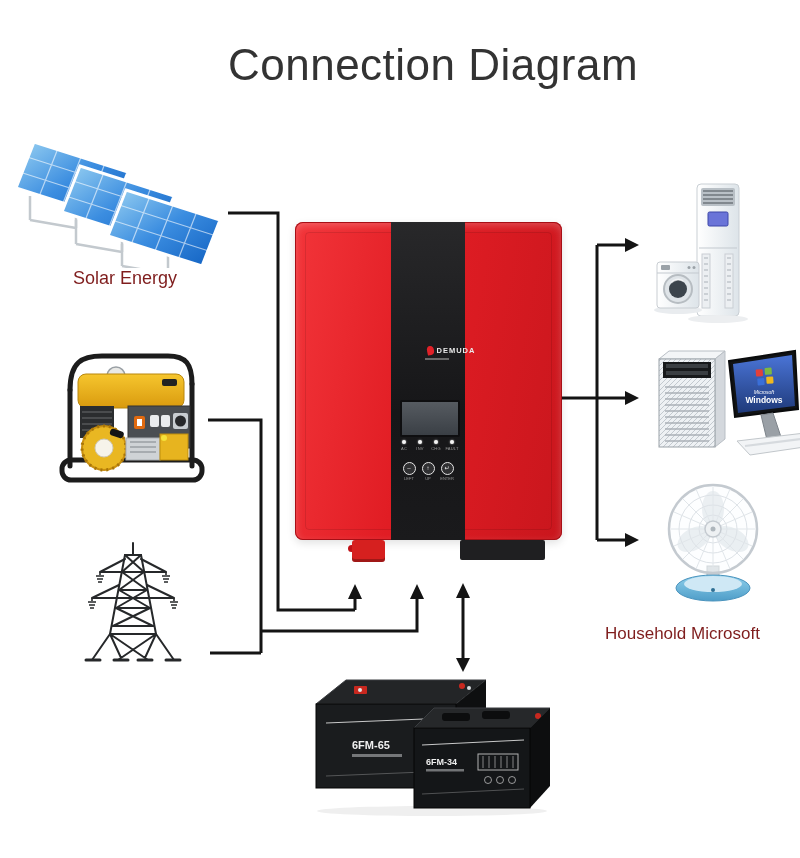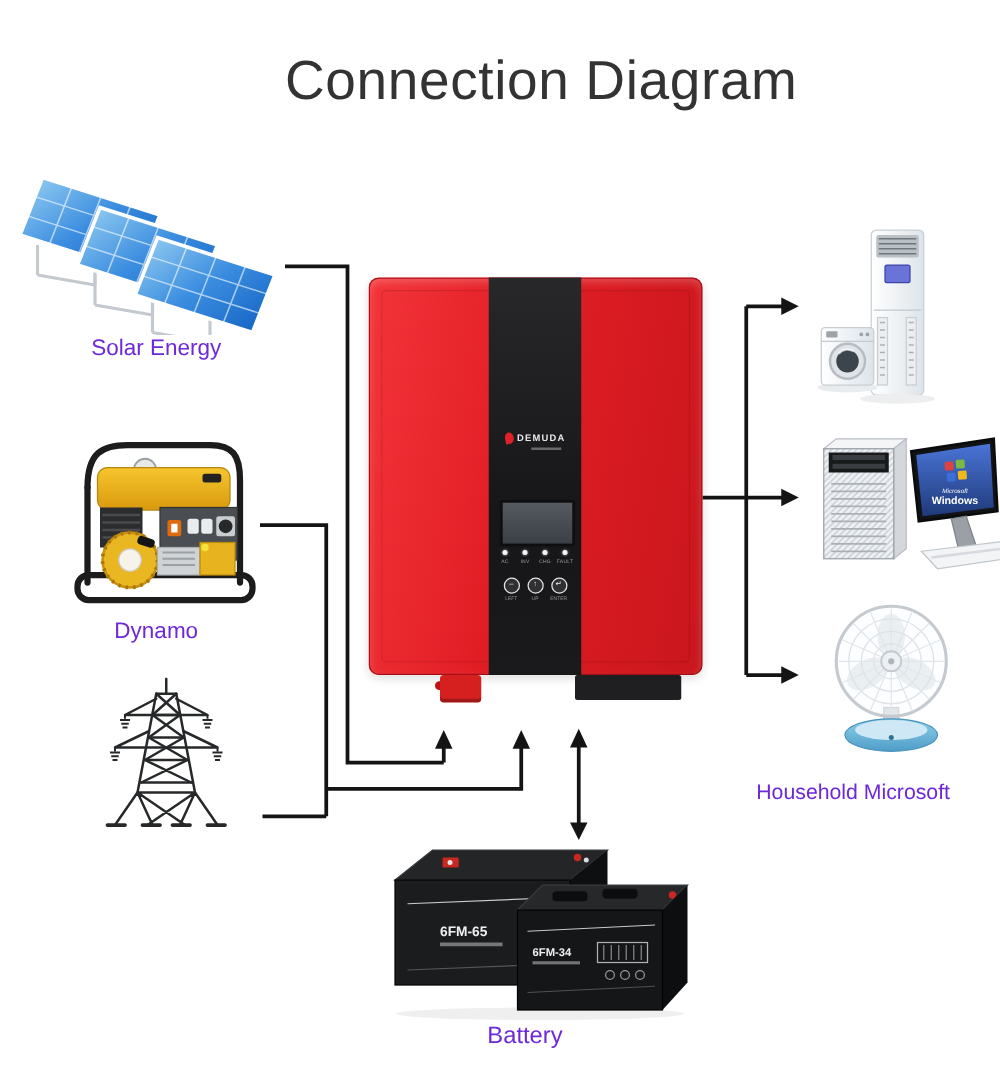--- a/index.html
+++ b/index.html
@@ -1,32 +1,32 @@
 <!DOCTYPE html>
 <html><head>
 <meta charset="utf-8">
 <style>
   html,body{margin:0;padding:0;background:#ffffff;}
   body{font-family:"Liberation Sans",sans-serif;color:#333;}
   .canvas{position:relative;width:800px;height:858px;background:#ffffff;overflow:hidden;}
   .abs{position:absolute;}
   .title{top:40px;left:0;width:800px;text-align:center;font-size:44px;font-weight:500;color:#333;letter-spacing:.5px;margin-left:33px;}
-  .node-label{font-size:18px;color:#6d28d9;text-align:center;}
+  .node-label{font-size:18px;color:#7f1d1d;text-align:center;}
   svg{display:block;}
   svg text{font-family:"Liberation Sans",sans-serif;}
 
   
   .inverter{left:295px;top:222px;width:267px;height:340px;}
   .inv-body{position:absolute;left:0;top:0;width:267px;height:318px;border-radius:8px;
     background:linear-gradient(100deg,#f23439 0%,#e11d24 45%,#c9161d 100%);
     box-shadow:inset 0 0 0 1px #a60f16, inset 0 3px 8px rgba(255,255,255,.25), 0 3px 8px rgba(0,0,0,.12);}
   .inv-seam{position:absolute;left:10px;top:10px;right:10px;bottom:10px;border:1px solid rgba(0,0,0,.10);border-radius:4px;}
   .inv-strip{position:absolute;left:96px;top:0;width:74px;height:318px;
     background:linear-gradient(180deg,#28282a,#161618 60%,#1a1a1c);}
-  .inv-logo{position:absolute;left:0;top:124px;width:74px;display:flex;align-items:center;justify-content:center;gap:3px;}
+  .inv-logo{position:absolute;left:0;top:124px;width:74px;display:flex;align-items:center;justify-content:center;gap:3px;padding-left:23px;}
   .logo-drop{width:7px;height:9px;background:#e02128;border-radius:60% 60% 60% 8%;transform:rotate(-12deg);}
   .logo-text{color:#e9e9e9;font-size:7.5px;font-weight:bold;letter-spacing:1px;}
   .logo-sub{position:absolute;left:34px;top:136px;width:24px;height:2px;background:#7d7d7d;opacity:.8;}
   .inv-lcd{position:absolute;left:9px;top:178px;width:56px;height:33px;border:2px solid #0e0e10;border-radius:2px;
     background:linear-gradient(180deg,#565b61,#3a3f45);}
   .led-row{position:absolute;left:0;top:218px;width:74px;display:flex;justify-content:center;gap:5px;}
   .led{width:11px;display:flex;flex-direction:column;align-items:center;gap:2px;}
   .led-dot{width:4px;height:4px;border-radius:50%;background:#f4f4f4;box-shadow:0 0 2px rgba(255,255,255,.8);}
   .led-lab{font-size:4px;color:#9a9a9a;letter-spacing:.2px;}
   .btn-row{position:absolute;left:0;top:240px;width:74px;display:flex;justify-content:center;gap:6px;}
@@ -126,21 +126,20 @@
       <circle cx="52" cy="102" r="9" fill="#f6f3ea" stroke="#cfc9ba" stroke-width="1"></circle>
       <rect x="58" y="84" width="14" height="7" rx="3" fill="#151515" transform="rotate(18 65 87)"></rect>
     </g>
     <g>
       <rect x="74" y="92" width="34" height="22" fill="#cfd3d6" stroke="#a9aeb2" stroke-width="1"></rect>
       <path d="M78,96 H104 M78,101 H104 M78,106 H104" stroke="#9aa0a4" stroke-width="1.5"></path>
       <rect x="108" y="88" width="28" height="26" fill="#e7b41f" stroke="#bd8d0c" stroke-width="1"></rect>
       <circle cx="112" cy="92" r="3" fill="#f5e13a"></circle>
     </g>
   </svg>
-  <div class="abs node-label" style="left:40px;top:494px;width:170px;">Dynamo</div>
 
   <svg class="abs" style="left:78px;top:542px" width="110" height="125" viewBox="0 0 110 125">
     <g stroke="#26282a" stroke-width="2" fill="none" stroke-linecap="round">
       <path d="M55,1 V13 M47,13 H63"></path>
       <path d="M47,13 L32,92 M63,13 L78,92"></path>
       <path d="M47,13 L66,30 M63,13 L44,30 M44,30 L69,48 M66,30 L41,48 M41,48 L72,66 M69,48 L38,66 M38,66 L75,84 M72,66 L35,84"></path>
       <path d="M44,30 H66 M41,48 H69 M38,66 H72 M35,84 H75"></path>
       <path d="M22,30 H88 M22,30 L47,17 M88,30 L63,17"></path>
       <path d="M14,56 H96 M14,56 L41,43 M96,56 L69,43"></path>
       <path d="M32,92 H78 M32,92 L14,118 M32,92 L44,118 M78,92 L96,118 M78,92 L66,118 M32,92 L70,118 M78,92 L40,118"></path>
@@ -328,15 +327,14 @@
       <text x="124" y="99" font-size="9" font-weight="bold" fill="#eeeeee">6FM-34</text>
       <rect x="124" y="103" width="38" height="2.5" fill="#cfd2d4" opacity="0.5"></rect>
       <rect x="176" y="88" width="40" height="16" fill="none" stroke="#d8d8d8" stroke-width="1" opacity="0.8"></rect>
       <path d="M181,90 V102 M187,90 V102 M193,90 V102 M199,90 V102 M205,90 V102 M211,90 V102" stroke="#cfcfcf" stroke-width="1" opacity="0.6"></path>
       <circle cx="186" cy="114" r="3.5" fill="none" stroke="#cfcfcf" stroke-width="1" opacity="0.7"></circle>
       <circle cx="198" cy="114" r="3.5" fill="none" stroke="#cfcfcf" stroke-width="1" opacity="0.7"></circle>
       <circle cx="210" cy="114" r="3.5" fill="none" stroke="#cfcfcf" stroke-width="1" opacity="0.7"></circle>
       <path d="M120,128 L222,123" stroke="#ffffff" stroke-width="1" opacity="0.25"></path>
     </g>
   </svg>
-  <div class="abs node-label" style="left:330px;top:818px;width:180px;font-size:19px;">Battery</div>
 
 </div>
 
 </body></html>

